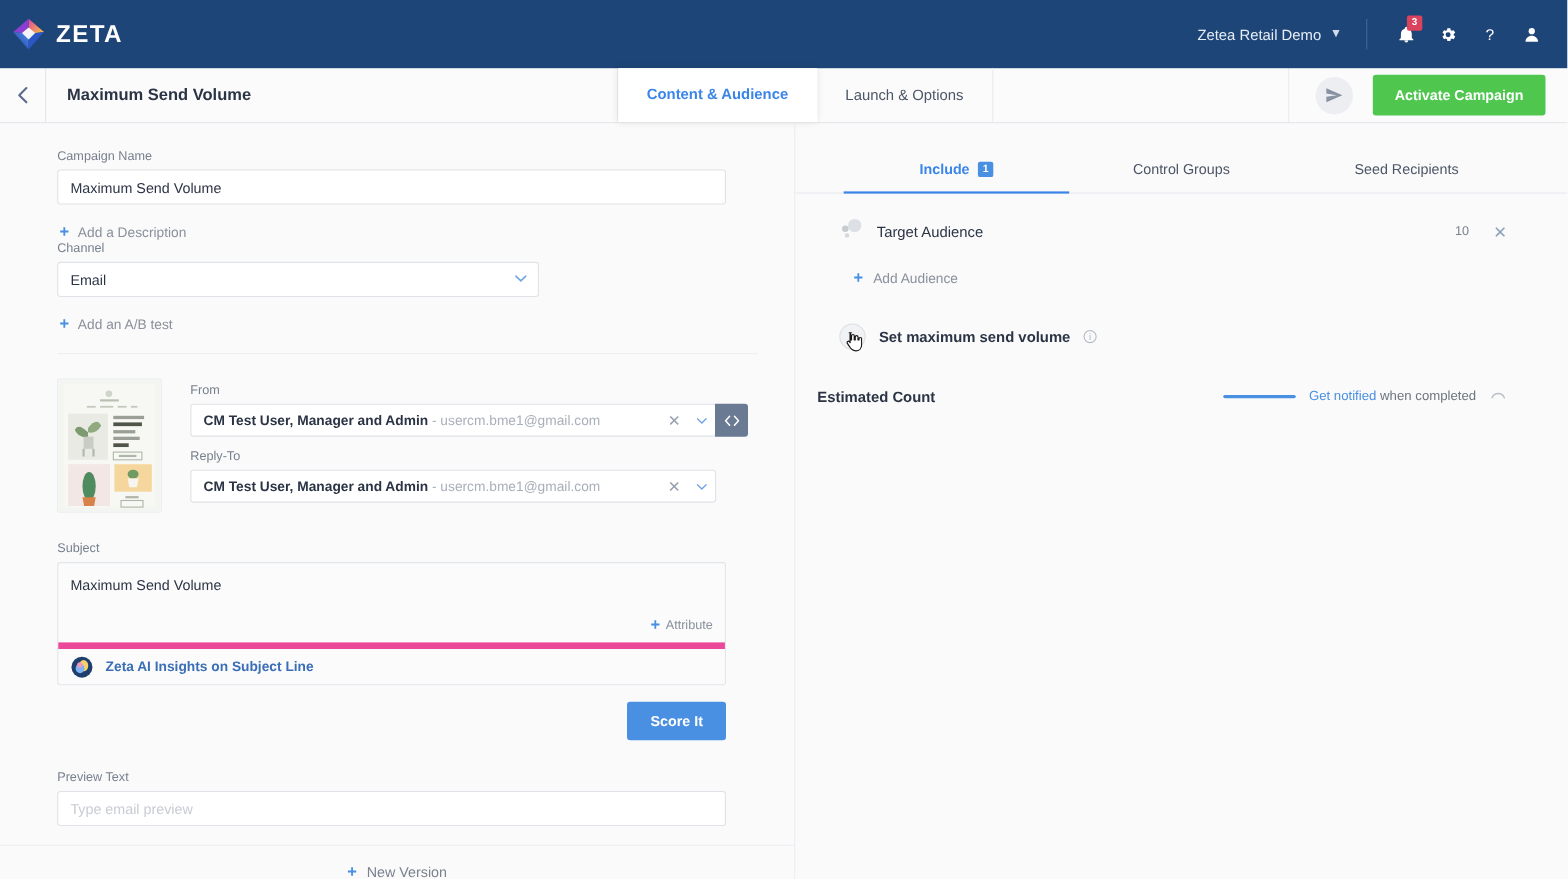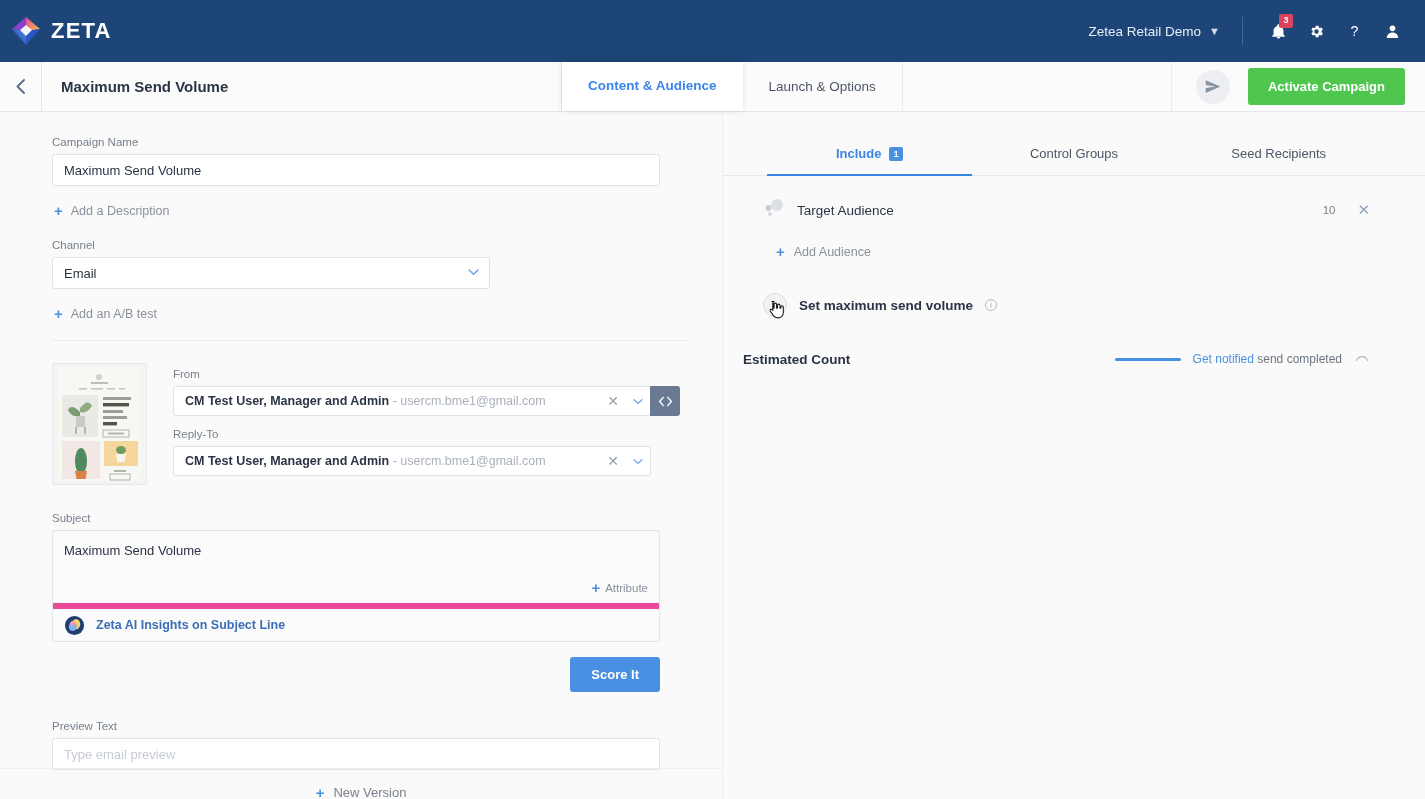--- a/index.html
+++ b/index.html
@@ -360,21 +360,21 @@
     <div class="form">
 
       <div class="flabel">Campaign Name</div>
       <input class="finput" value="Maximum Send Volume" style="">
 
       <div class="addlink">
         <span class="plus">+</span>
         <span>Add a Description</span>
       </div>
 
-      <div class="flabel" style="margin-top:21px">Channel</div>
+      <div class="flabel" style="margin-top:2px">Channel</div>
       <div class="selwrap">
         <input class="fselect" readonly="" value="Email" style="">
         <svg class="chev-d" width="11" height="8" viewBox="0 0 11 8">
           <path d="M1 2 L5.5 6.3 L10 2" stroke="#6fa3e8" stroke-width="1.4" fill="none" stroke-linecap="round"></path>
         </svg>
       </div>
 
       <div class="addlink">
         <span class="plus">+</span>
         <span>Add an A/B test</span>
@@ -531,20 +531,20 @@
         </svg>
       </span>
       <span class="tgl-label">Set maximum send volume</span>
       <span class="info-i">i</span>
     </div>
 
     <div class="est-row">
       <span class="est-label">Estimated Count</span>
       <span class="est-right">
         <span class="progress-line"></span>
-        <span class="notif"><a>Get notified</a><span> send completed</span></span>
+        <span class="notif"><a>Get notified</a><span> when completed</span></span>
         <svg class="spinner" viewBox="0 0 20 20">
           <path d="M3 12 A7.5 7.5 0 0 1 17 12" stroke="#b9bfc7" stroke-width="1.6" fill="none" stroke-linecap="round"></path>
         </svg>
       </span>
     </div>
   </div>
 </div>
 
 </body></html>

